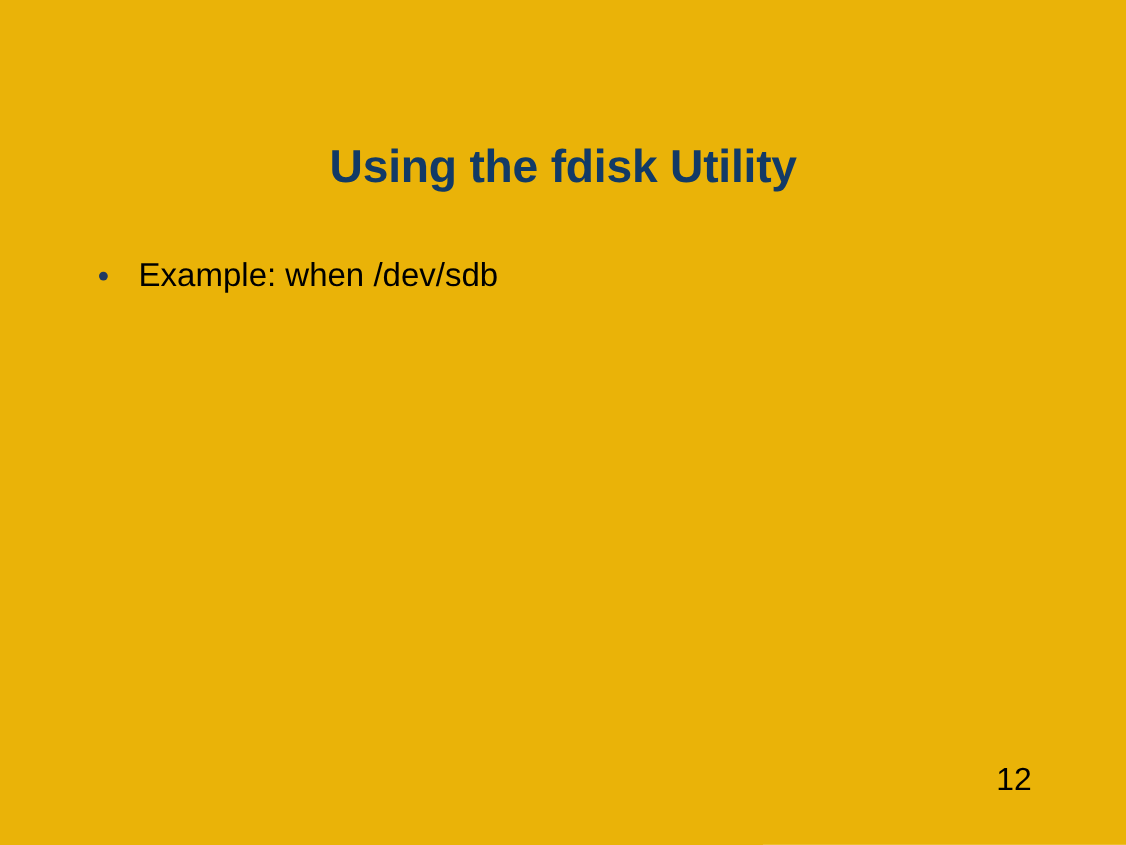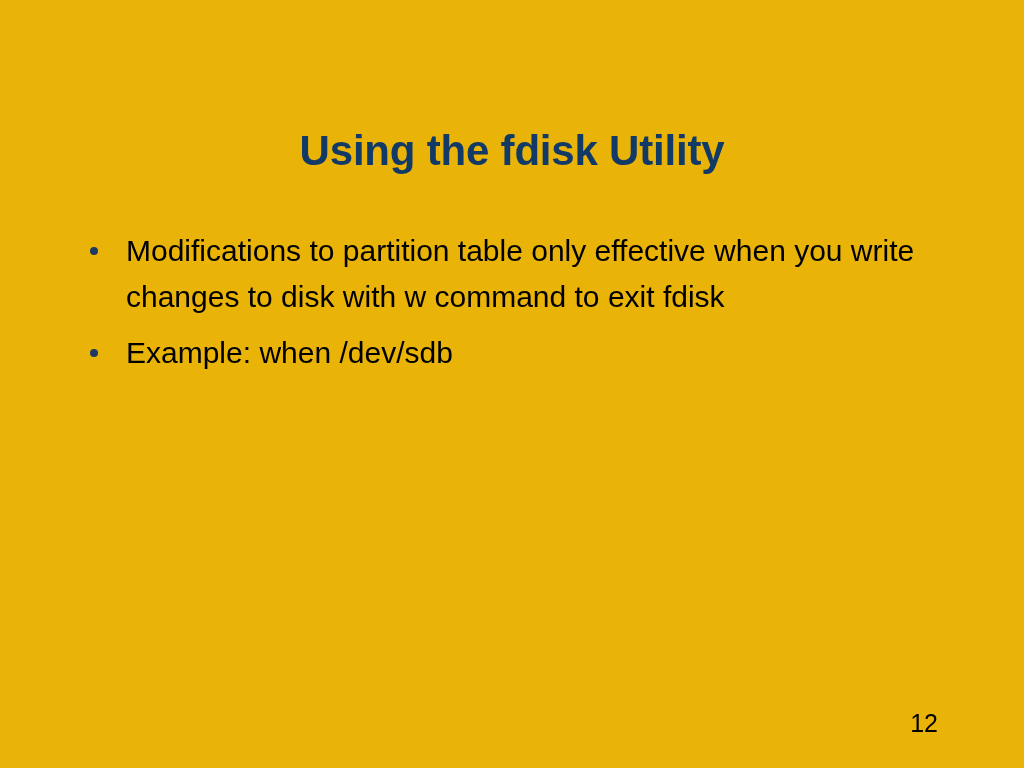--- a/index.html
+++ b/index.html
@@ -71,40 +71,36 @@
     vertical-align: middle;
     margin-bottom: 2px;
   }
   .bullet-text {
     display: block;
     word-spacing: 0px;
   }
   .page-number {
     position: absolute;
     right: 86px;
-    bottom: 32px;
-    font-size: 25px;
+    bottom: 44px;
+    font-size: 29px;
     color: #000000;
     line-height: 1;
     text-align: right;
   }
 </style>
 </head>
 <body>
 
 <div class="slide">
 
   <h1 class="slide-title">Using the fdisk Utility</h1>
 
   <div class="body-content">
 
-    <div class="bullet-item">
-      <span class="bullet-marker"><span class="dot"></span></span>
-      <span class="bullet-text">Modifications to partition table only effective when you write changes to disk with w command to exit fdisk</span>
-    </div>
 
     <div class="bullet-item">
       <span class="bullet-marker"><span class="dot"></span></span>
       <span class="bullet-text">Example: when /dev/sdb</span>
     </div>
 
   </div>
 
   <div class="page-number">12</div>
 

